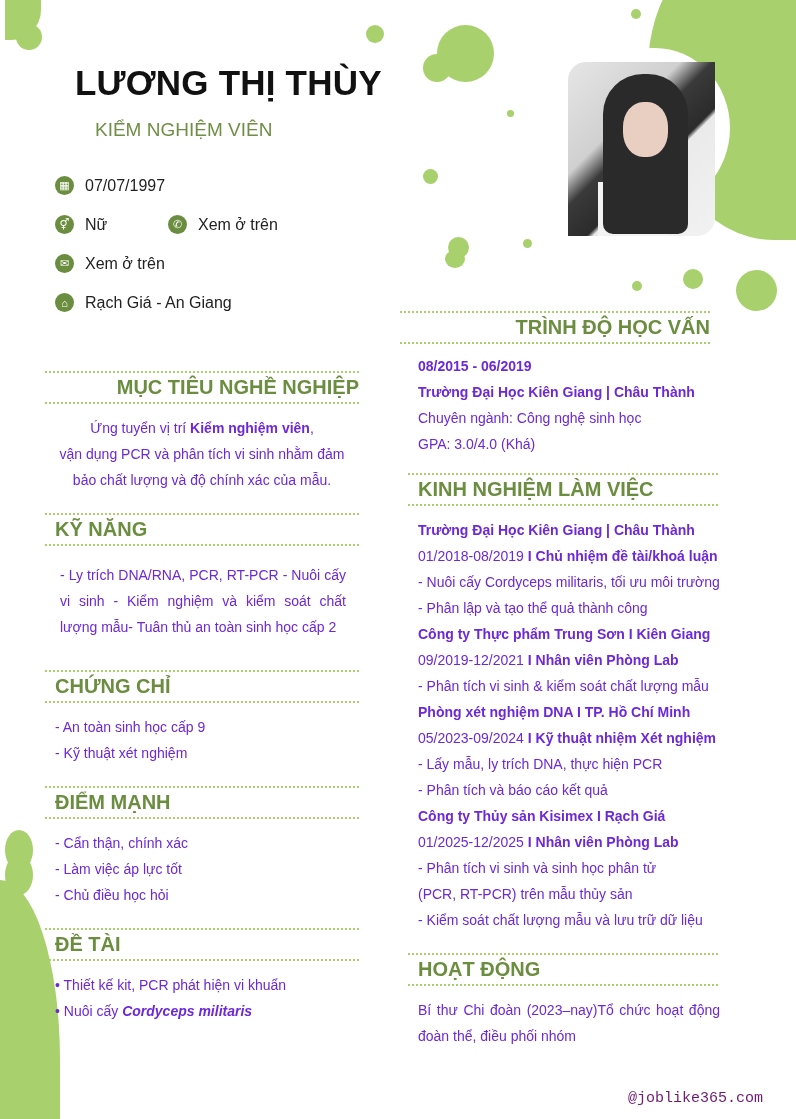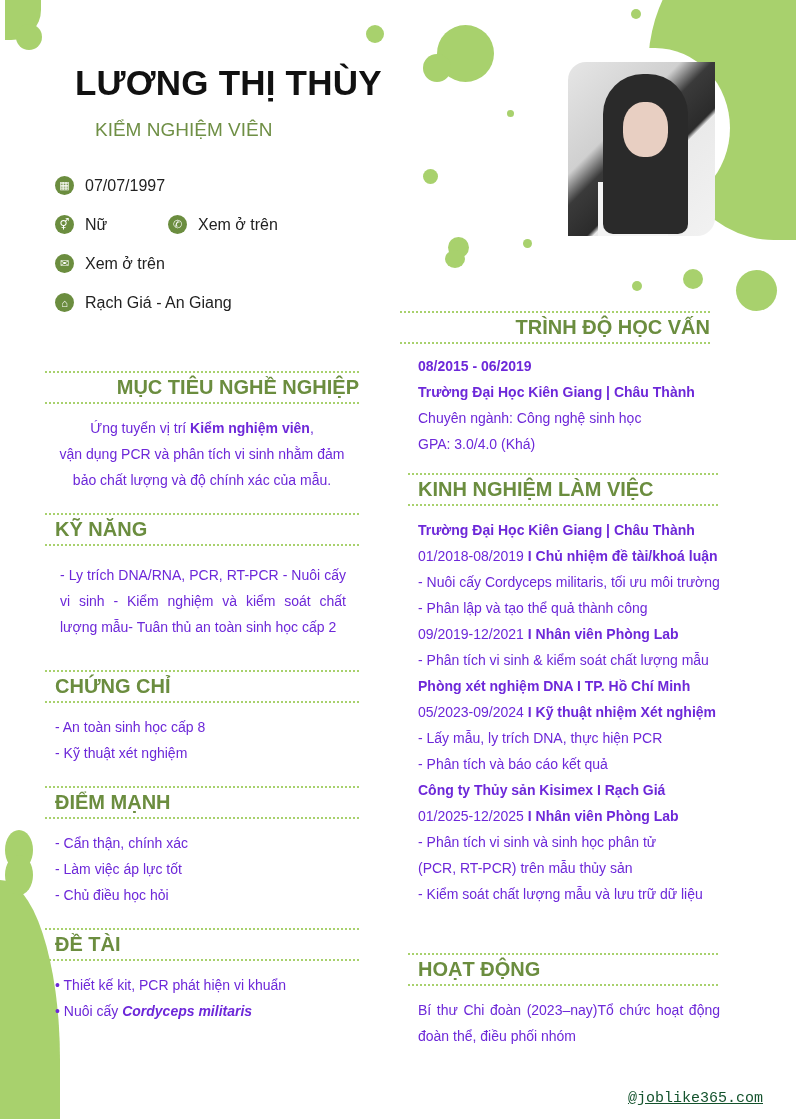--- a/index.html
+++ b/index.html
@@ -10,21 +10,21 @@
   .title { left:95px; top:119px; font-size:19px; color:#6f8f45; }
   .contact { position:absolute; display:flex; align-items:center; font-size:16px; color:#222; }
   .ic { width:19px; height:19px; border-radius:50%; background:#6b8d3f; color:#fff; display:inline-flex; align-items:center; justify-content:center; font-size:11px; margin-right:11px; }
   .sec-title { position:absolute; font-size:20px; font-weight:bold; color:#6b8d3f; border-top:2px dotted #a8d16d; border-bottom:2px dotted #a8d16d; padding:3px 0 3px 10px; box-sizing:border-box; }
   .txt { position:absolute; font-size:14px; line-height:26px; color:#6d28d9; }
   .b { font-weight:bold; }
   .photo { left:568px; top:62px; width:147px; height:174px; border-radius:18px 0 18px 0; background:linear-gradient(135deg,#e6e6e6 0%,#d0d0d0 35%,#3a3a3a 45%,#2b2b2b 60%,#eaeaea 62%,#f2f2f2 100%); overflow:hidden; }
   .photo .hair { position:absolute; left:35px; top:12px; width:85px; height:160px; background:#2a2a2a; border-radius:40px 40px 10px 10px; }
   .photo .face { position:absolute; left:55px; top:40px; width:45px; height:55px; background:#e8cfc2; border-radius:45%; }
   .photo .shirt { position:absolute; left:30px; top:120px; width:70px; height:60px; background:#f3f3f3; }
-  .footer { right:33px; top:1090px; font-family:"Liberation Mono", monospace; font-size:15px; color:#14532d;text-decoration:underline; }
+  .footer { right:33px; top:1090px; font-family:"Liberation Mono", monospace; font-size:15px; color:#701a75; }
 </style>
 </head>
 <body>
 
 <div class="blob" style="left:5px;top:-30px;width:36px;height:70px;border-radius:0 30px 30px 0;"></div>
 <div class="blob" style="left:16px;top:24px;width:26px;height:26px;"></div>
 <div class="blob" style="left:366px;top:25px;width:18px;height:18px;"></div>
 <div class="blob" style="left:631px;top:9px;width:10px;height:10px;"></div>
 <div class="blob" style="left:437px;top:25px;width:57px;height:57px;"></div>
 <div class="blob" style="left:423px;top:54px;width:28px;height:28px;"></div>
@@ -77,21 +77,21 @@
   <span>Ứng tuyển vị trí </span><span class="b">Kiểm nghiệm viên</span><span>,</span><br>
   <span>vận dụng PCR và phân tích vi sinh nhằm đảm</span><br>
   <span>bảo chất lượng và độ chính xác của mẫu.</span>
 </div>
 
 <div class="sec-title" style="left:45px;top:513px;width:314px;">KỸ NĂNG</div>
 <div class="txt" style="left:60px;top:562px;width:286px;text-align:justify;">- Ly trích DNA/RNA, PCR, RT-PCR - Nuôi cấy vi sinh - Kiểm nghiệm và kiểm soát chất lượng mẫu- Tuân thủ an toàn sinh học cấp 2</div>
 
 <div class="sec-title" style="left:45px;top:670px;width:314px;">CHỨNG CHỈ</div>
 <div class="txt" style="left:55px;top:714px;">
-  <div>- An toàn sinh học cấp 8</div>
+  <div>- An toàn sinh học cấp 9</div>
   <div>- Kỹ thuật xét nghiệm</div>
 </div>
 
 <div class="sec-title" style="left:45px;top:786px;width:314px;">ĐIỂM MẠNH</div>
 <div class="txt" style="left:55px;top:830px;">
   <div>- Cẩn thận, chính xác</div>
   <div>- Làm việc áp lực tốt</div>
   <div>- Chủ điều học hỏi</div>
 </div>
 
@@ -108,20 +108,21 @@
   <div>Chuyên ngành: Công nghệ sinh học</div>
   <div>GPA: 3.0/4.0 (Khá)</div>
 </div>
 
 <div class="sec-title" style="left:408px;top:473px;width:310px;">KINH NGHIỆM LÀM VIỆC</div>
 <div class="txt" style="left:418px;top:517px;">
   <div class="b">Trường Đại Học Kiên Giang | Châu Thành</div>
   <div><span>01/2018-08/2019 </span><span class="b">I Chủ nhiệm đề tài/khoá luận</span></div>
   <div>- Nuôi cấy Cordyceps militaris, tối ưu môi trường</div>
   <div>- Phân lập và tạo thể quả thành công</div>
+  <div class="b">Công ty Thực phẩm Trung Sơn I Kiên Giang</div>
   <div><span>09/2019-12/2021 </span><span class="b">I Nhân viên Phòng Lab</span></div>
   <div>- Phân tích vi sinh &amp; kiểm soát chất lượng mẫu</div>
   <div class="b">Phòng xét nghiệm DNA I TP. Hồ Chí Minh</div>
   <div><span>05/2023-09/2024 </span><span class="b">I Kỹ thuật nhiệm Xét nghiệm</span></div>
   <div>- Lấy mẫu, ly trích DNA, thực hiện PCR</div>
   <div>- Phân tích và báo cáo kết quả</div>
   <div class="b">Công ty Thủy sản Kisimex I Rạch Giá</div>
   <div><span>01/2025-12/2025 </span><span class="b">I Nhân viên Phòng Lab</span></div>
   <div>- Phân tích vi sinh và sinh học phân tử</div>
   <div>(PCR, RT-PCR) trên mẫu thủy sản</div>

